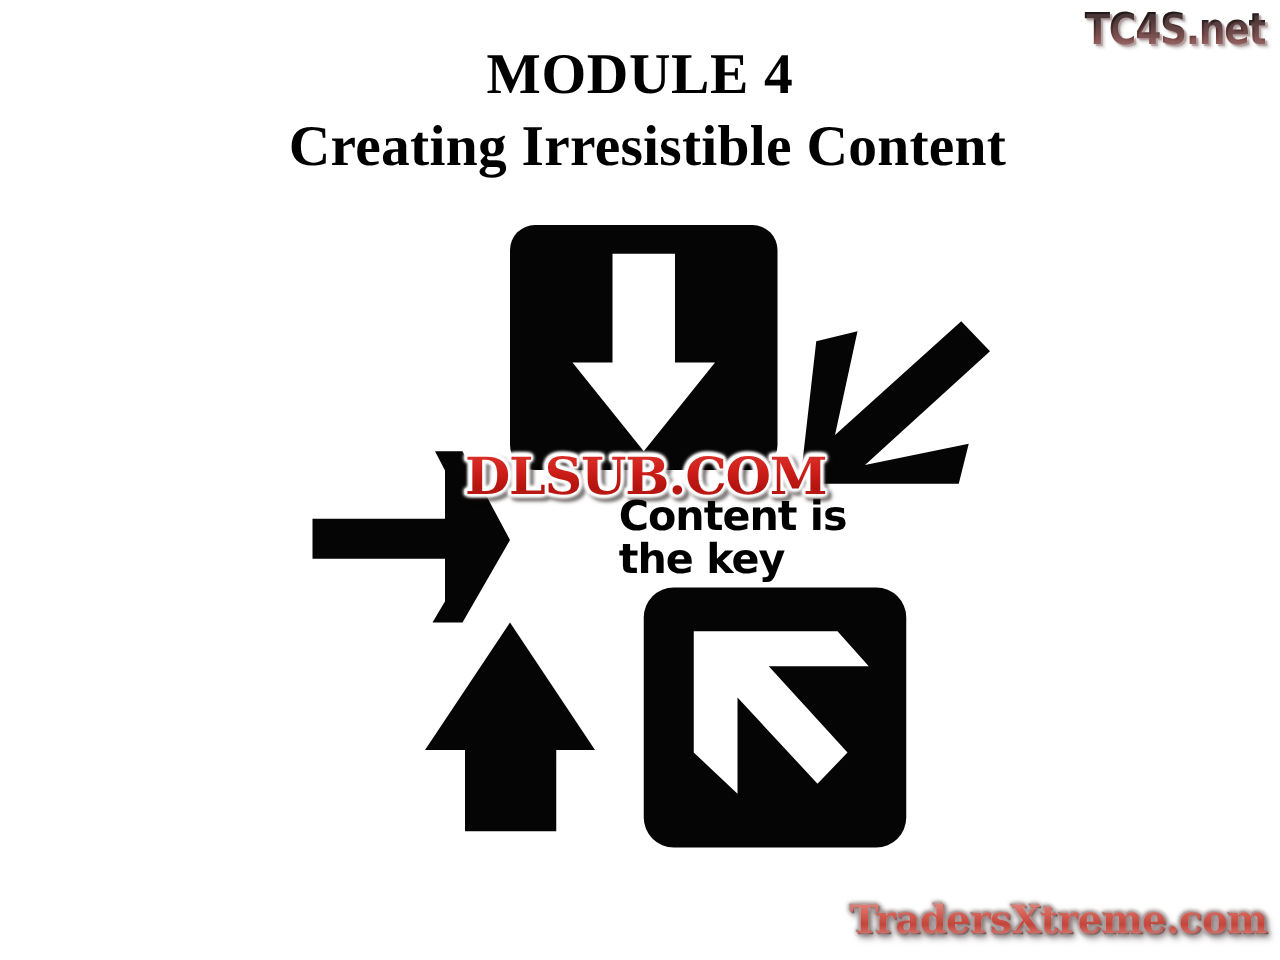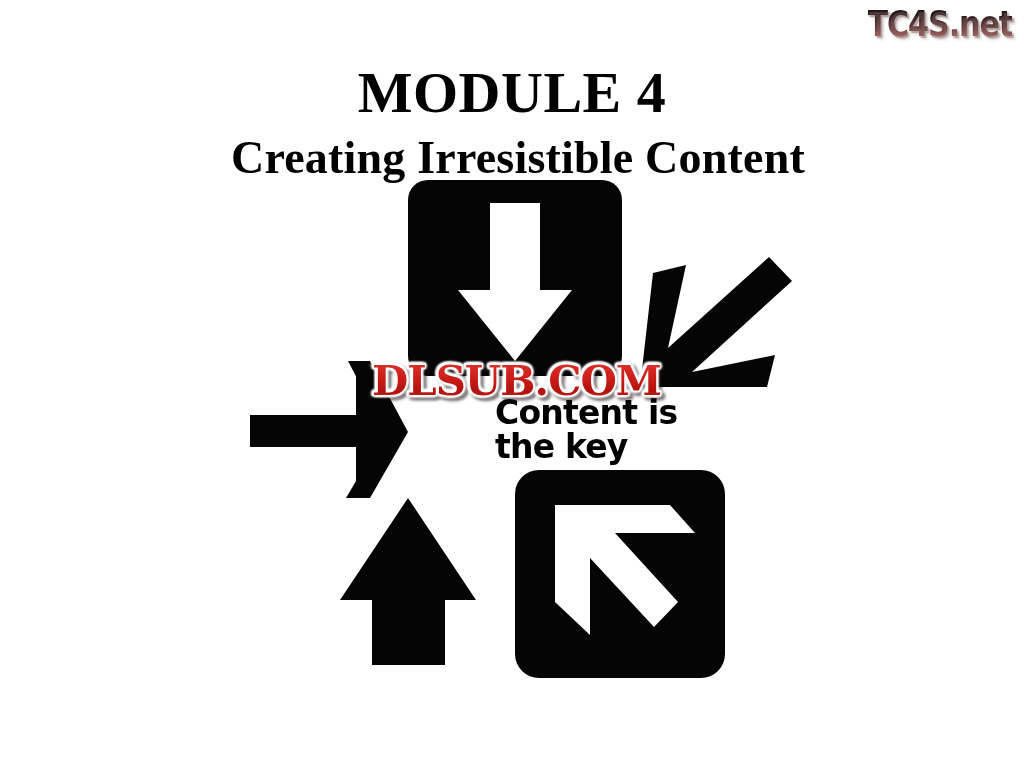--- a/index.html
+++ b/index.html
@@ -28,23 +28,22 @@
     top: 34px;
     width: 1024px;
     text-align: center;
     color: #000000;
     font-family: "Liberation Serif", serif;
     font-weight: bold;
     line-height: 1.08;
   }
   .title-line1 {
     display: block;
-    font-size: 58px;
+    font-size: 46px;
     letter-spacing: 0.5px;
-    margin-top: 28px;
   }
   .title-line2 {
     display: block;
     font-size: 46px;
     letter-spacing: 0.2px;
     margin-top: 8px;
     margin-left: 12px;
   }
 
   
@@ -193,14 +192,15 @@
         <polygon fill="#ffffff" points="315,340 430,340 455,368 375,368 438,437 414,462 350,393 350,470 315,437"></polygon>
       </g>
     </svg>
   </div>
 
   <div class="caption">Content is
 the key</div>
 
   <div class="wm-center">DLSUB.COM</div>
 
+  <div class="wm-bottom">TradersXtreme.com</div>
 
 </div>
 
 </body></html>

